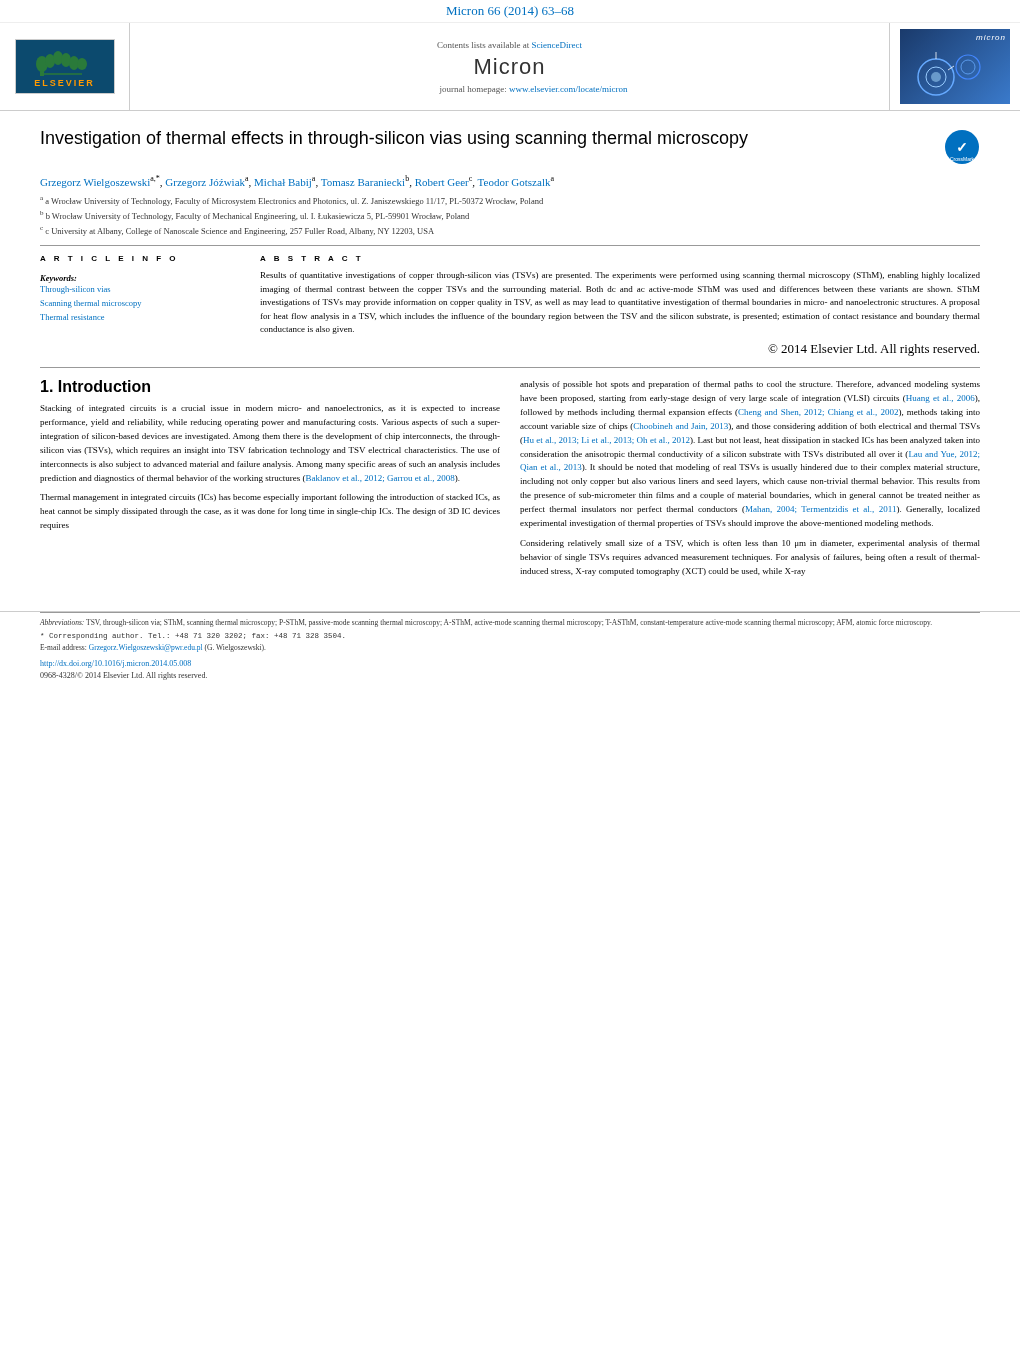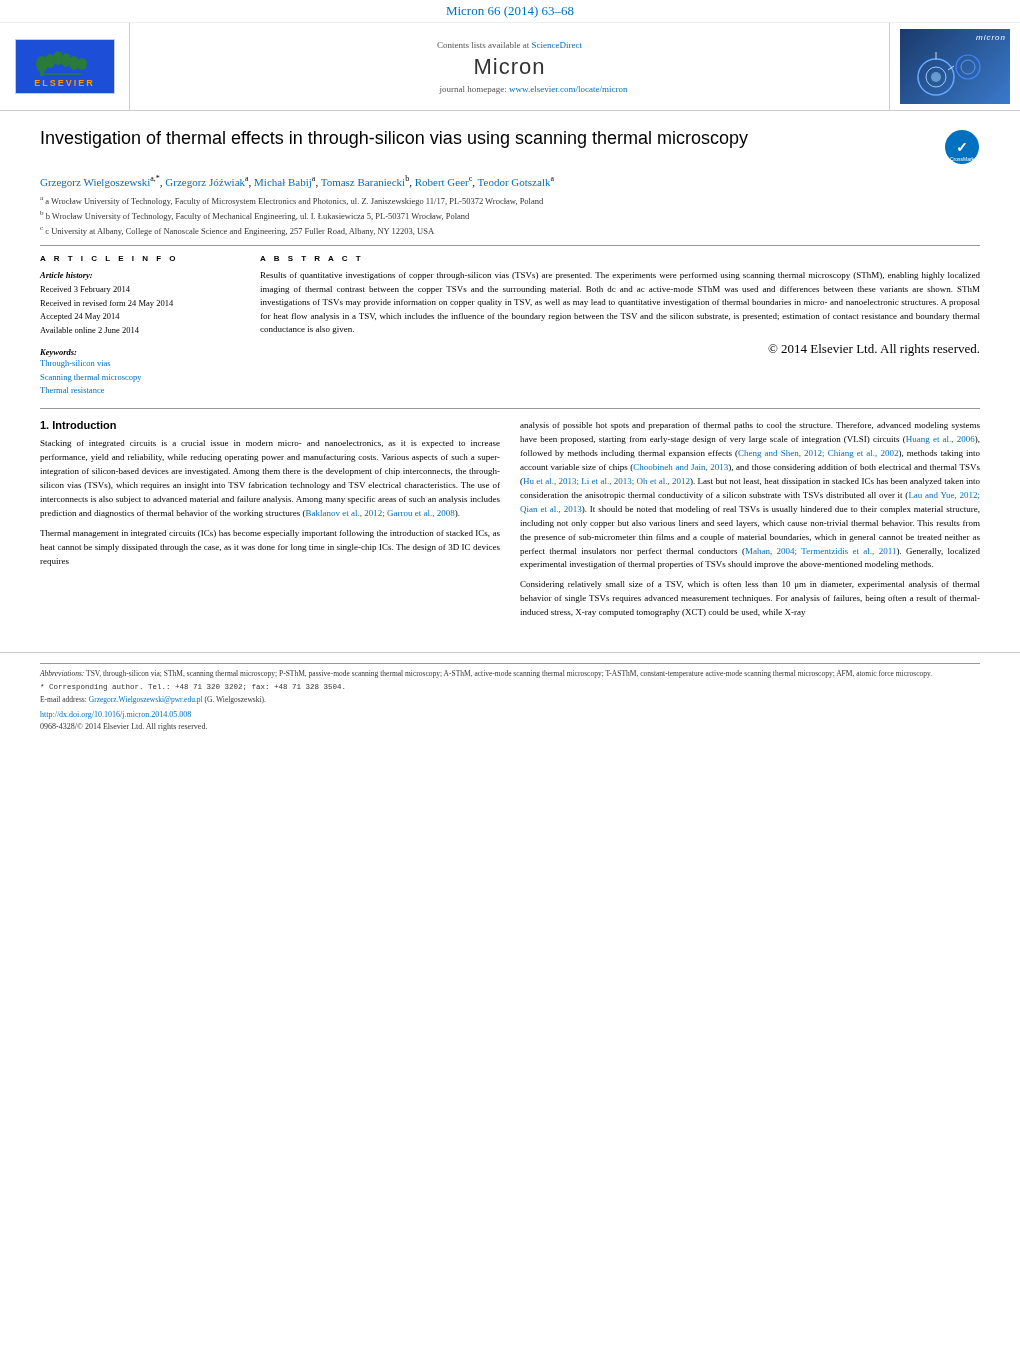--- a/index.html
+++ b/index.html
@@ -42,21 +42,21 @@
     }
 
     .elsevier-logo-box {
       width: 100px;
       height: 55px;
       border: 1px solid #ccc;
       display: flex;
       flex-direction: column;
       align-items: center;
       justify-content: center;
-      background: #1d4ed8;
+      background: #0c4a6e;
     }
 
     .elsevier-tree-svg {
       width: 70px;
       height: 30px;
     }
 
     .elsevier-text {
       font-family: Arial, sans-serif;
       font-size: 9px;
@@ -275,21 +275,21 @@
     .body-left {
       flex: 1;
     }
 
     .body-right {
       flex: 1;
     }
 
     .section-number-title {
       font-family: Arial, sans-serif;
-      font-size: 11px;
+      font-size: 16px;
       font-weight: bold;
       color: #000;
       margin-bottom: 6px;
     }
 
     .body-paragraph {
       font-size: 9px;
       line-height: 1.55;
       text-align: justify;
       color: #000;
@@ -309,21 +309,20 @@
     }
 
     .footnote-area {
       display: flex;
       flex-direction: column;
       font-size: 7.5px;
       color: #333;
       line-height: 1.5;
       border-top: 1px solid #999;
       padding-top: 4px;
-      margin-top: 10px;
     }
 
     .doi-line {
       font-size: 8px;
       color: #0070c0;
       margin-top: 4px;
     }
 
     .issn-line {
       font-size: 8px;
@@ -415,40 +414,33 @@
       <a class="author-link">Teodor Gotszalk</a><span class="author-sup">a</span>
     </div>
 
     <div class="affiliations">
       <div class="affil-line">
         <span class="affil-sup">a</span>
         <span>a Wrocław University of Technology, Faculty of Microsystem Electronics and Photonics, ul. Z. Janiszewskiego 11/17, PL-50372 Wrocław, Poland</span>
       </div>
       <div class="affil-line">
         <span class="affil-sup">b</span>
-        <span>b Wrocław University of Technology, Faculty of Mechanical Engineering, ul. I. Łukasiewicza 5, PL-50371 Wrocław, Poland</span>
+        <span>b Wrocław University of Technology, Faculty of Mechanical Engineering, ul. I. Łukasiewicza 5, PL-59901 Wrocław, Poland</span>
       </div>
       <div class="affil-line">
         <span class="affil-sup">c</span>
         <span>c University at Albany, College of Nanoscale Science and Engineering, 257 Fuller Road, Albany, NY 12203, USA</span>
       </div>
     </div>
 
     <hr class="separator-line">
 
     <div class="article-info-section">
       <div class="article-info-left">
         <div class="section-header-label">A R T I C L E   I N F O</div>
-        <div class="article-history">
-          <div class="history-label">Article history:</div>
-          <div>Received 3 February 2014</div>
-          <div>Received in revised form 24 May 2014</div>
-          <div>Accepted 24 May 2014</div>
-          <div>Available online 2 June 2014</div>
-        </div>
         <div class="keywords-section">
           <div class="history-label">Keywords:</div>
           <div class="keyword-item">Through-silicon vias</div>
           <div class="keyword-item">Scanning thermal microscopy</div>
           <div class="keyword-item">Thermal resistance</div>
         </div>
       </div>
       <div class="article-info-right">
         <div class="section-header-label">A B S T R A C T</div>
         <div class="abstract-text">Results of quantitative investigations of copper through-silicon vias (TSVs) are presented. The experiments were performed using scanning thermal microscopy (SThM), enabling highly localized imaging of thermal contrast between the copper TSVs and the surrounding material. Both dc and ac active-mode SThM was used and differences between these variants are shown. SThM investigations of TSVs may provide information on copper quality in TSV, as well as may lead to quantitative investigation of thermal boundaries in micro- and nanoelectronic structures. A proposal for heat flow analysis in a TSV, which includes the influence of the boundary region between the TSV and the silicon substrate, is presented; estimation of contact resistance and boundary thermal conductance is also given.</div>

